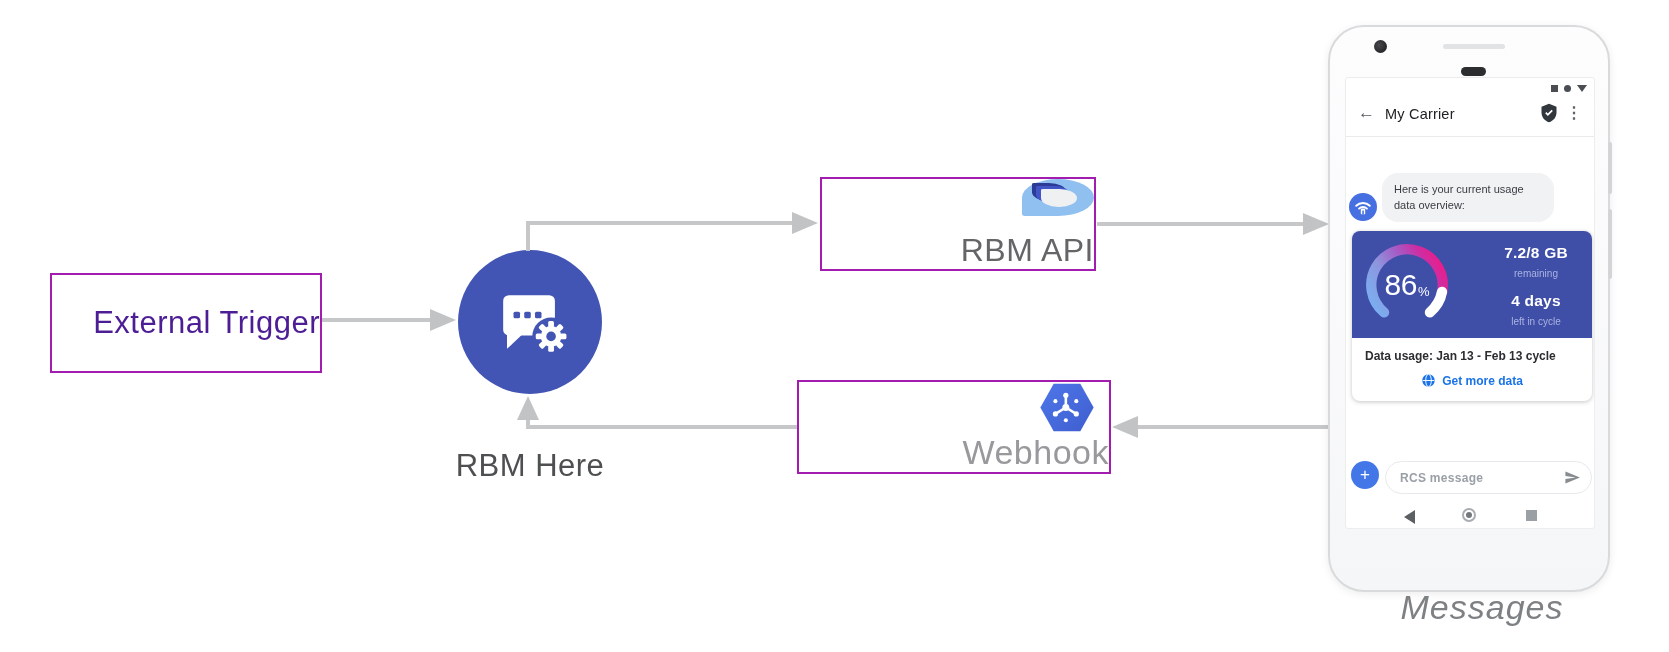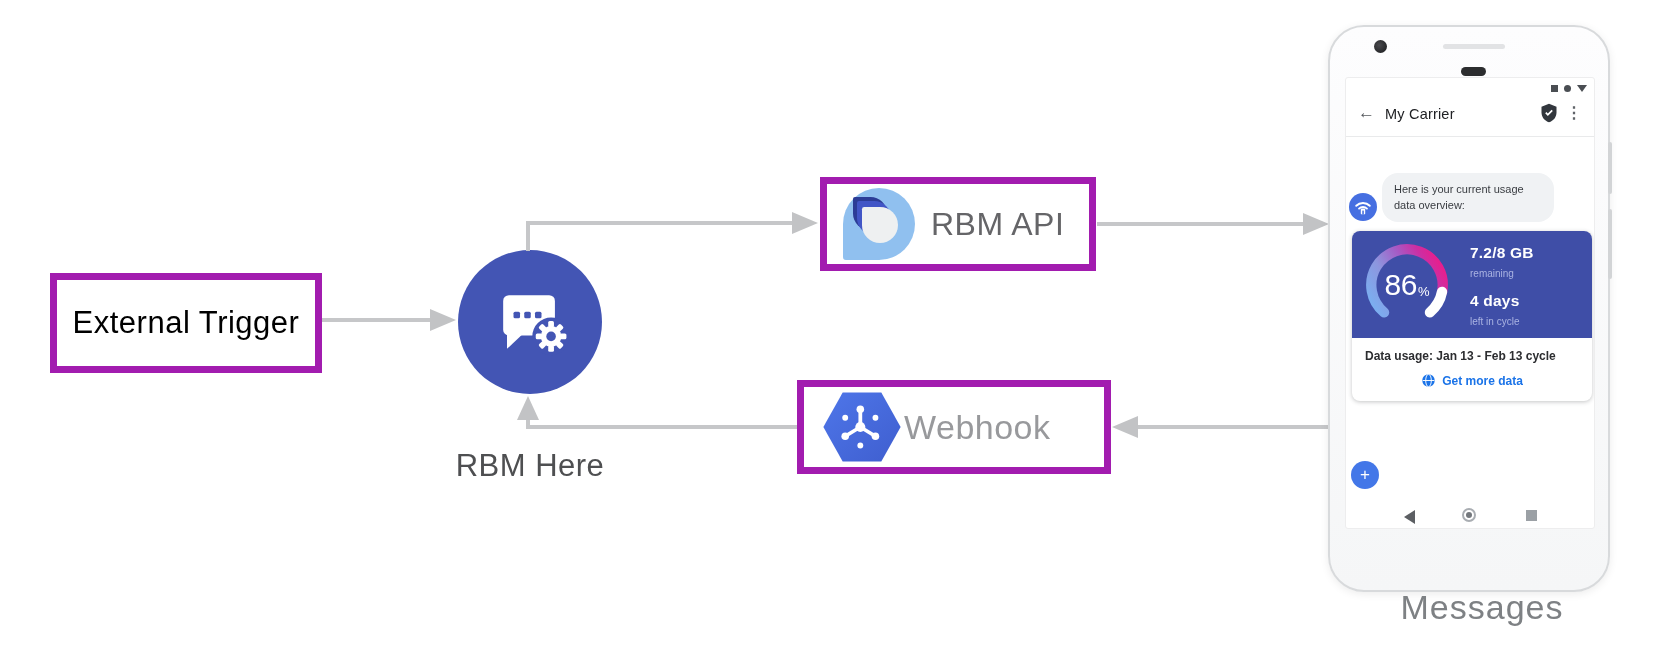--- a/index.html
+++ b/index.html
@@ -1,23 +1,23 @@
 <!DOCTYPE html>
 <html><head>
 <meta charset="utf-8">
 <style>
   * { margin:0; padding:0; box-sizing:border-box; }
   body { background:#fff; font-family:"Liberation Sans", sans-serif; }
   #stage { position:relative; width:1669px; height:652px; background:#fff; overflow:hidden; }
 
   
-  .dbox { position:absolute; background:#fff; border:7px solid #a21caf; display:flex; align-items:center; }
+  .dbox { position:absolute; background:#fff; border:2px solid #a21caf; display:flex; align-items:flex-end;flex-direction:column; }
   .dbox-label { font-weight:300; letter-spacing:.5px; }
   #box-external { left:50px; top:273px; width:272px; height:100px; justify-content:center; }
-  #box-external .dbox-label { font-size:31px; color:#000000; }
+  #box-external .dbox-label { font-size:31px; color:#4c1d95; }
   #box-api { left:820px; top:177px; width:276px; height:94px; padding-left:16px; gap:16px; }
   #box-api .dbox-label { font-size:32px; color:#656568; }
   #box-webhook { left:797px; top:380px; width:314px; height:94px; padding-left:16px; }
   #box-webhook .dbox-label { font-size:34px; color:#98999c; }
 
   
   .h-line, .v-line { position:absolute; background:#c6c7c9; }
   .h-line { height:4px; } .v-line { width:4px; }
   .ah { position:absolute; width:0; height:0; }
   .ah-right { border-top:11px solid transparent; border-bottom:11px solid transparent; border-left:26px solid #c2c3c5; }
@@ -72,21 +72,21 @@
 
   
   #usage-card { position:absolute; left:6px; top:153px; width:240px; border-radius:8px; overflow:hidden;
                 box-shadow:0 1px 4px rgba(60,64,67,.3); background:#fff; }
   #card-hero { position:relative; height:107px; background:#3f4ea7; }
   #gauge-wrap { position:absolute; left:8px; top:7px; width:94px; height:94px; }
   #gauge-text { position:absolute; left:8px; top:7px; width:94px; height:94px; display:flex;
                 align-items:center; justify-content:center; color:#fff; }
   #gauge-value { font-size:30px; font-weight:300; letter-spacing:-.5px; }
   #gauge-unit { font-size:13px; margin-top:12px; margin-left:1px; }
-  #hero-stats { position:absolute; right:14px; top:13px; width:108px; text-align:left; color:#fff; }
+  #hero-stats { position:absolute; right:2px; top:13px; width:108px; text-align:center; color:#fff; }
   .stat-value { font-size:15.5px; font-weight:bold; letter-spacing:.2px; }
   .stat-caption { font-size:10px; color:#aab3e2; margin-top:6px; }
   .stat + .stat { margin-top:13px; }
   #card-body { padding:11px 13px 13px; }
   #card-title { font-size:12px; font-weight:bold; color:#2c2d30; }
   #card-text { margin-top:6px; font-size:11px; line-height:1.45; color:#5f6368; }
   #card-action { margin-top:10px; display:flex; align-items:center; justify-content:center; gap:6px; cursor:default; }
   #card-action span { font-size:12px; font-weight:bold; color:#1a73e8; }
 
   
@@ -100,21 +100,21 @@
   
   #navbar { position:absolute; left:0; right:0; top:428px; height:24px; }
   #nav-back { position:absolute; left:58px; top:4px; width:0; height:0;
               border-top:7px solid transparent; border-bottom:7px solid transparent; border-right:11px solid #5c5f63; }
   #nav-home { position:absolute; left:116px; top:2px; width:14px; height:14px; border:2px solid #a9adb2;
               border-radius:50%; }
   #nav-home::after { content:""; position:absolute; left:2px; top:2px; width:6px; height:6px; border-radius:50%; background:#74787d; }
   #nav-square { position:absolute; left:180px; top:4px; width:11px; height:11px; background:#9ba0a5; }
 
   #phone-caption { position:absolute; left:1382px; top:588px; width:200px; text-align:center;
-                   font-size:34px; font-weight:300; color:#7e8184; letter-spacing:1px; }
+                   font-size:34px; font-weight:300; color:#7e8184; letter-spacing:1px;font-style:italic; }
 </style>
 </head>
 <body>
 
 <div id="stage">
 
   <div class="dbox" id="box-external">
     <div class="dbox-label">External Trigger</div>
   </div>
 
@@ -279,20 +279,26 @@
               <line x1="2.5" y1="12" x2="21.5" y2="12" stroke="#fff" stroke-width="1.5"></line>
             </svg>
             <span>Get more data</span>
           </div>
         </div>
       </div>
 
       <div id="plus-button">
         <span>+</span>
       </div>
+      <div id="compose-pill">
+        <input id="rcs-input" type="text" placeholder="RCS message" style="">
+        <svg width="17" height="17" viewBox="0 0 24 24">
+          <path d="M2 20.5 L22.5 12 L2 3.5 L2 10 L16.5 12 L2 14 Z" fill="#878c91"></path>
+        </svg>
+      </div>
 
       <div id="navbar">
         <div id="nav-back"></div>
         <div id="nav-home"></div>
         <div id="nav-square"></div>
       </div>
 
     </div>
   </div>
 

